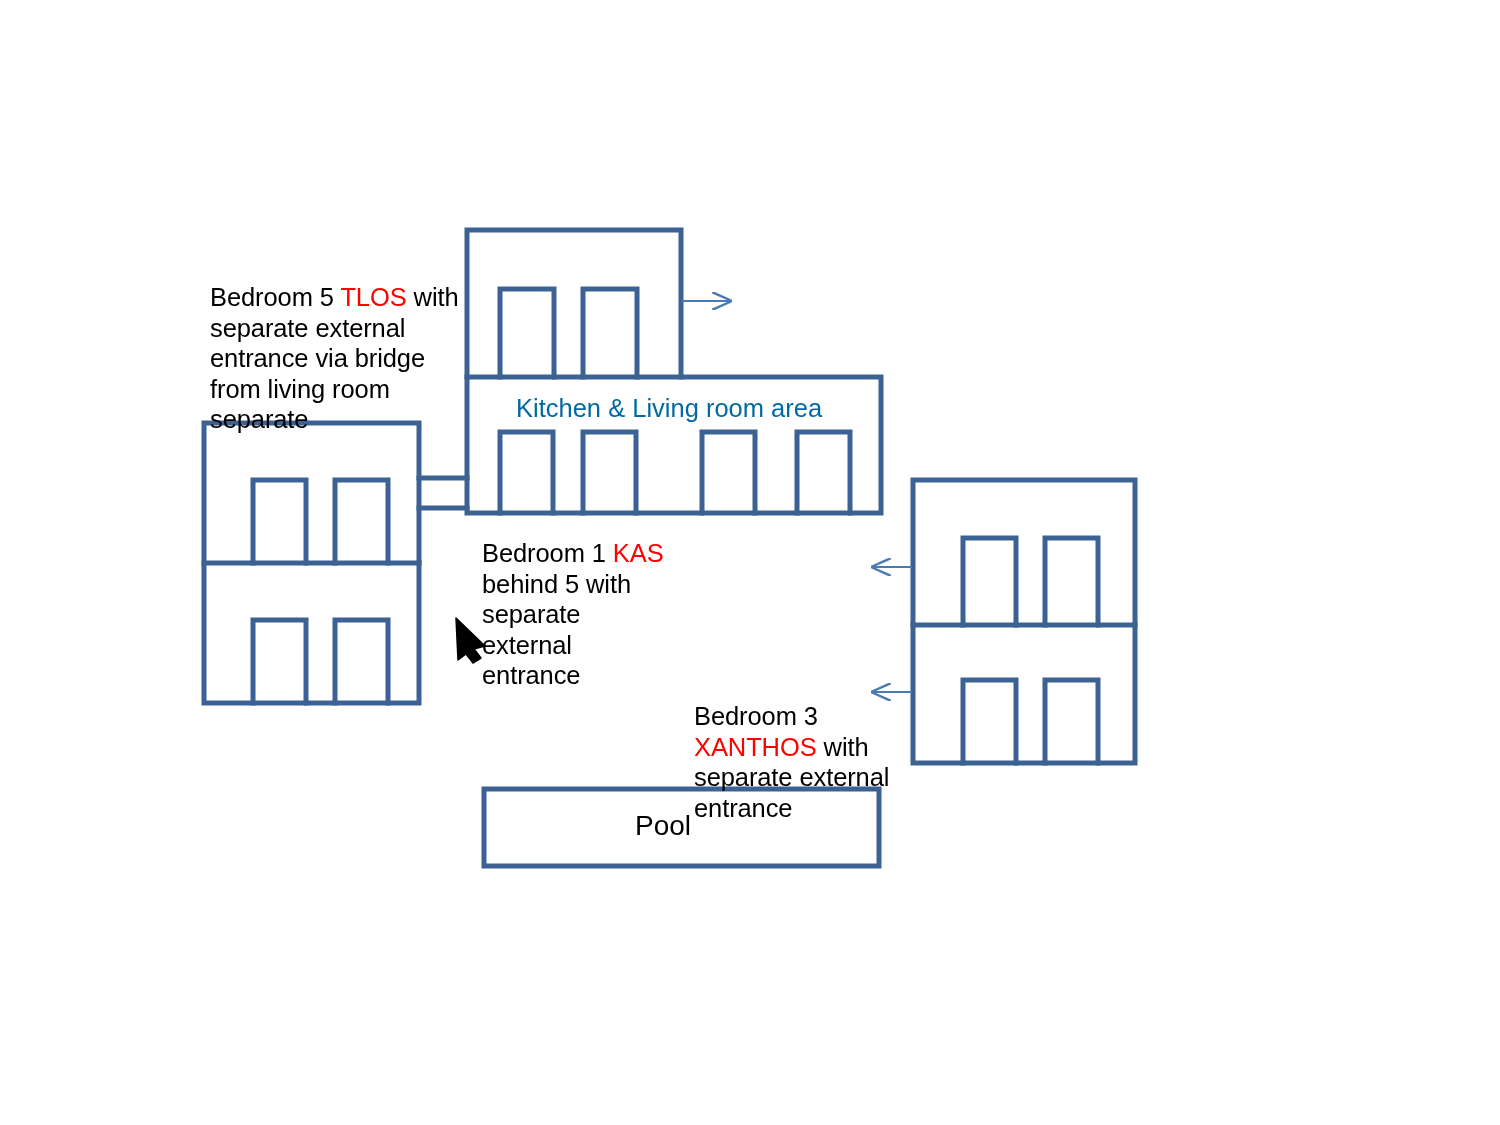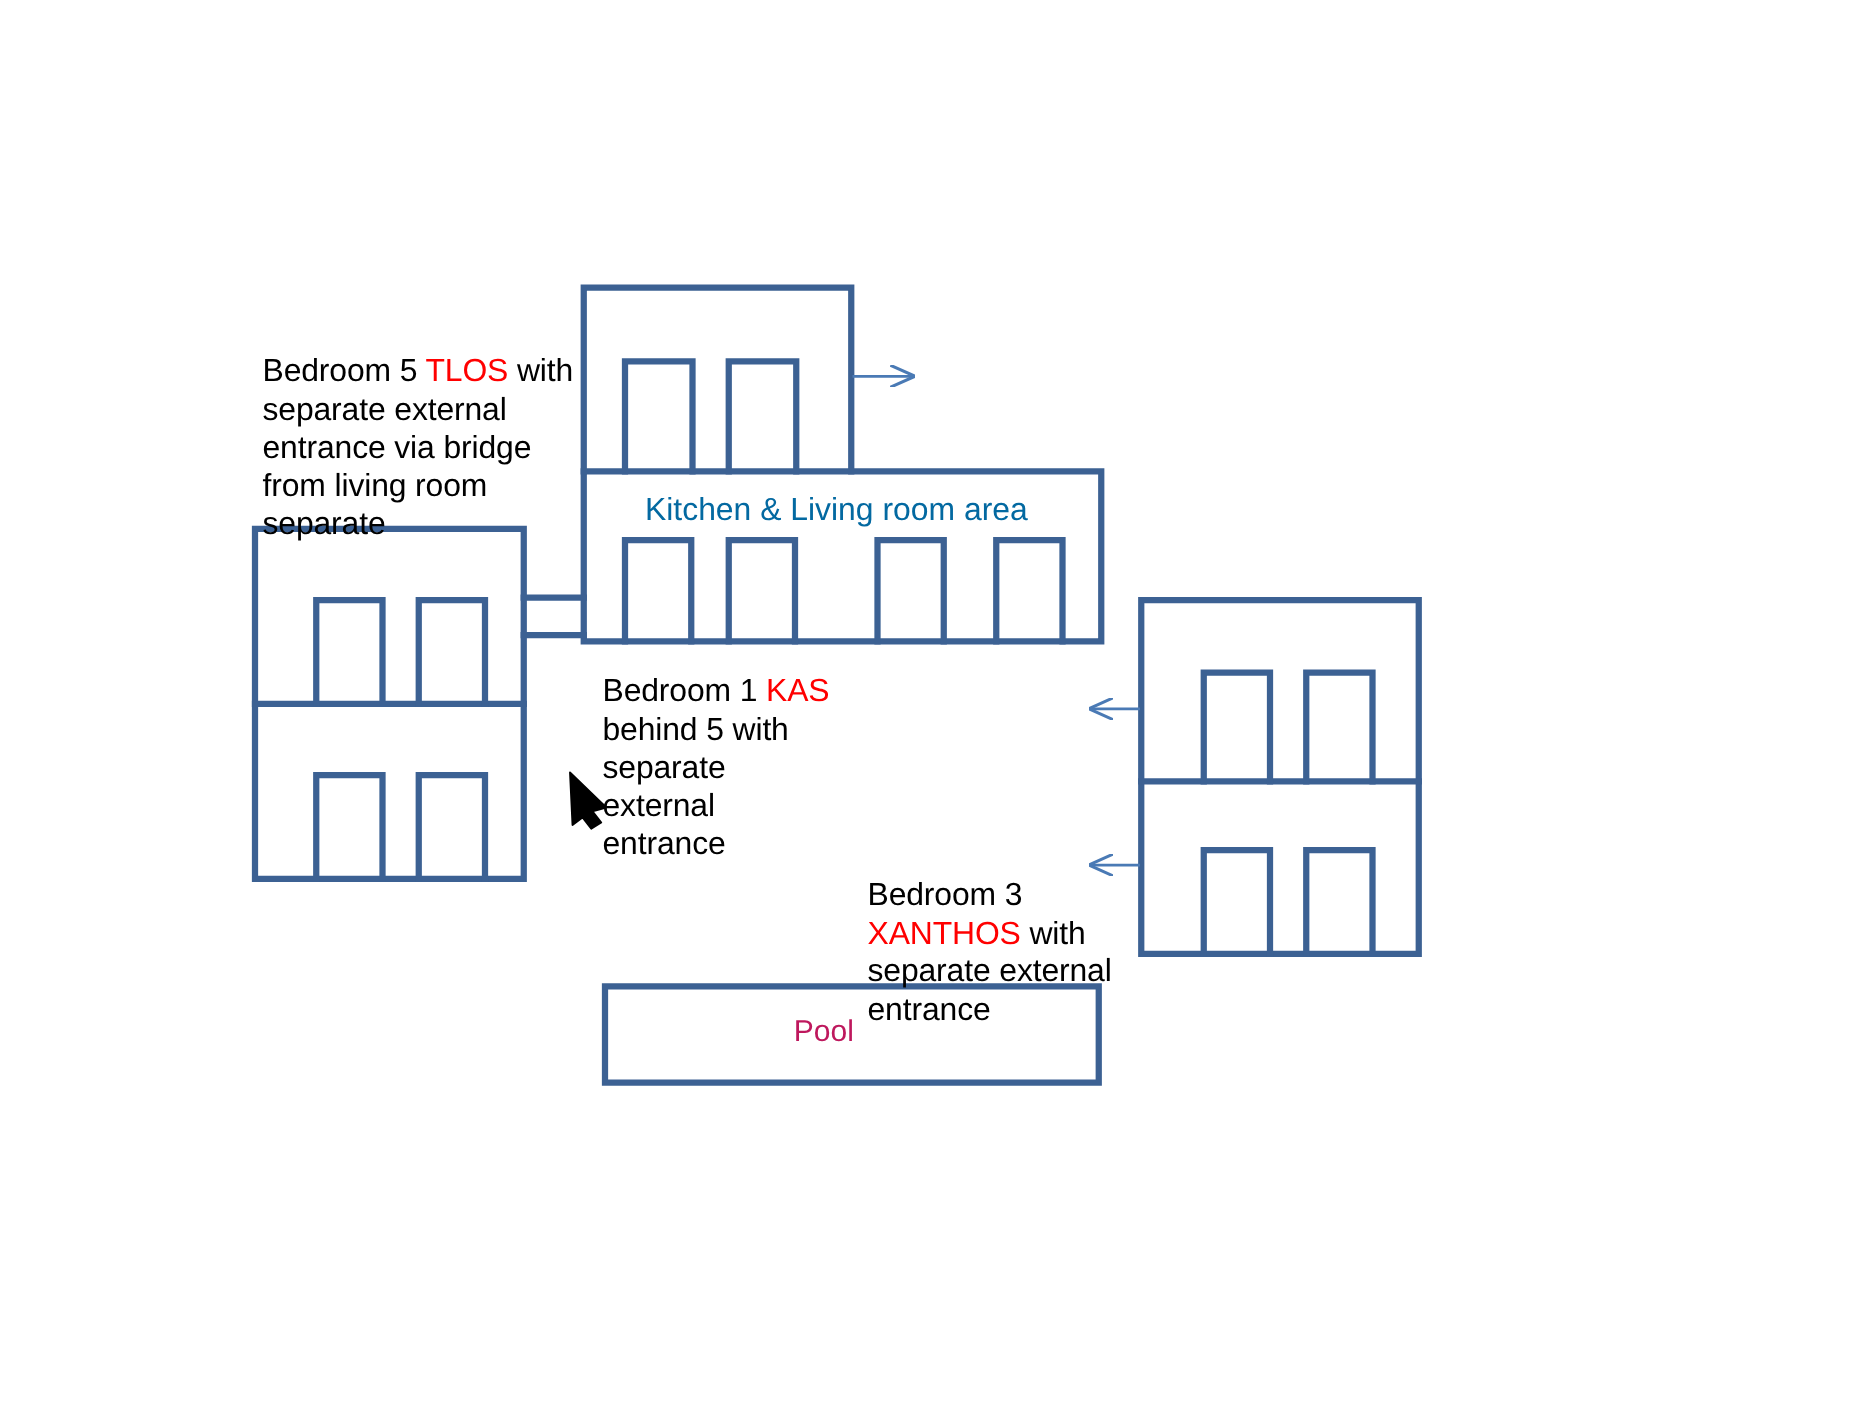--- a/index.html
+++ b/index.html
@@ -38,22 +38,22 @@
   }
   .room-caption {
     position: absolute;
     color: #0369a1;
     font-size: 25.5px;
     line-height: 30px;
     white-space: nowrap;
   }
   .pool-caption {
     position: absolute;
-    color: #be185d;
-    font-size: 24px;
+    color: #000000;
+    font-size: 28px;
     line-height: 40px;
     white-space: nowrap;
   }
   
   #label-bedroom4 { left: 210px; top: 282px; width: 260px; }
   #label-bedroom1 { left: 740px; top: 264px; width: 250px; }
   #label-bedroom2 { left: 697px; top: 524px; width: 215px; }
   #label-bedroom3 { left: 694px; top: 669px; width: 230px; margin-top: 32px; }
   #label-bedroom5 { left: 232px; top: 708px; width: 200px; }
   #label-bedroom6 { left: 482px; top: 538px; width: 195px; }

